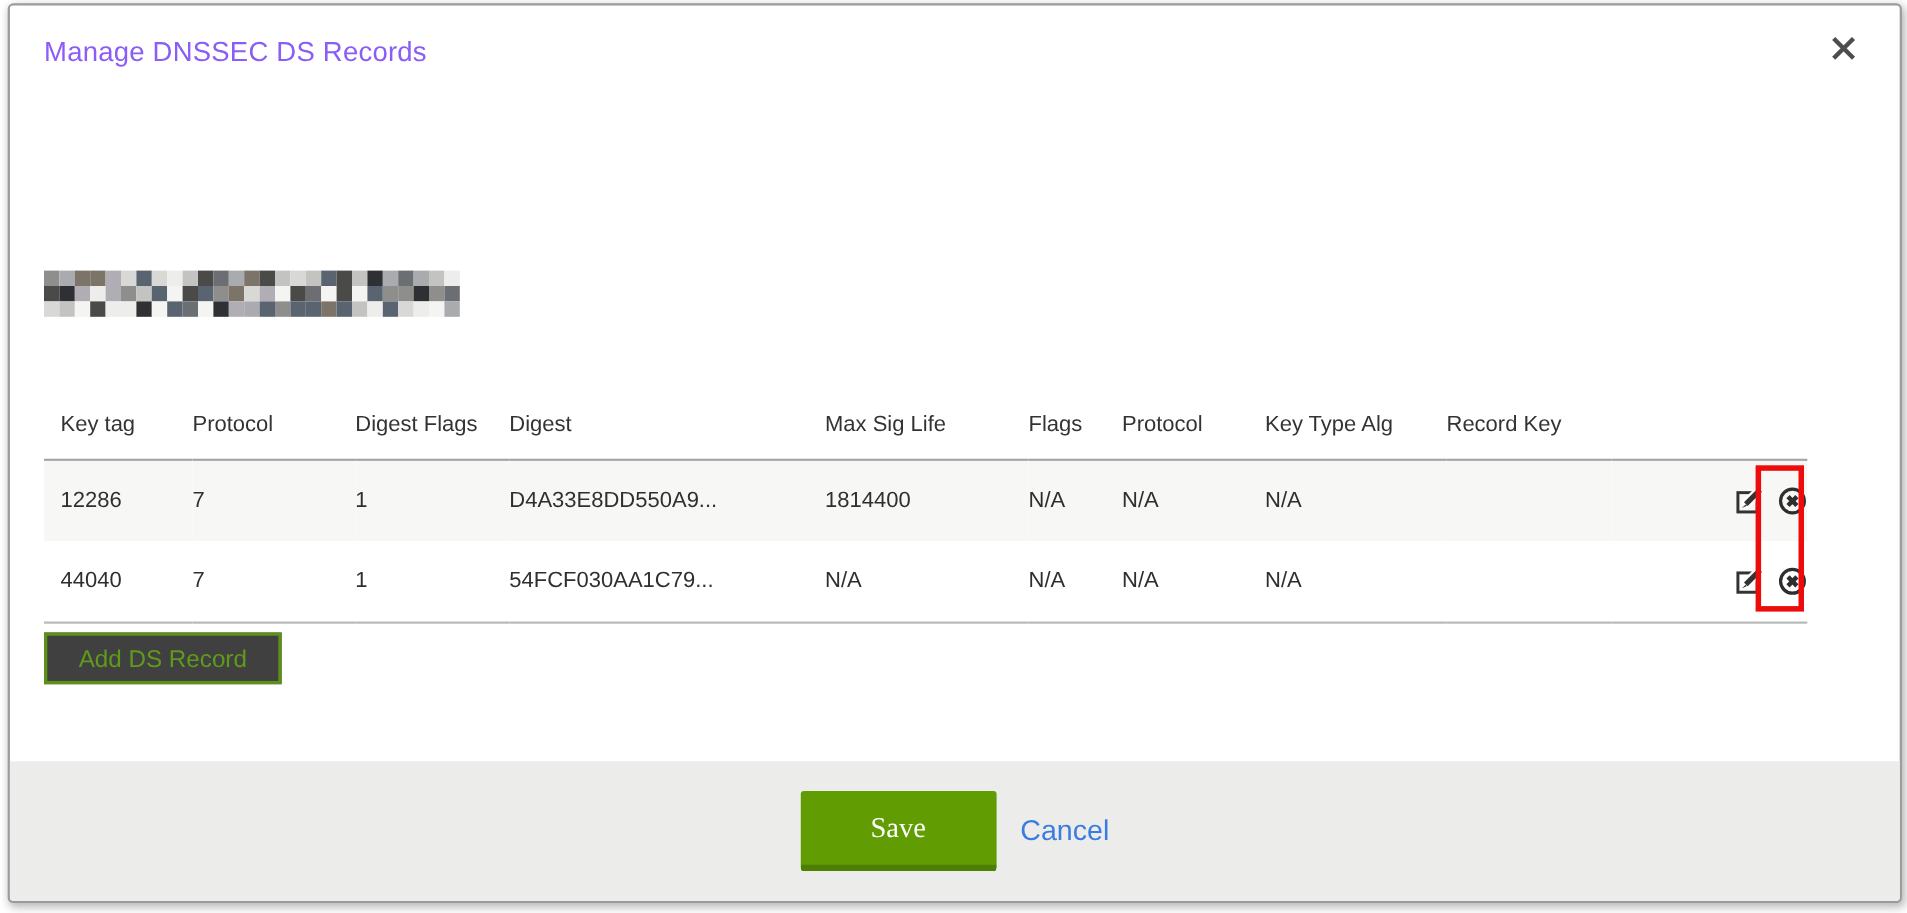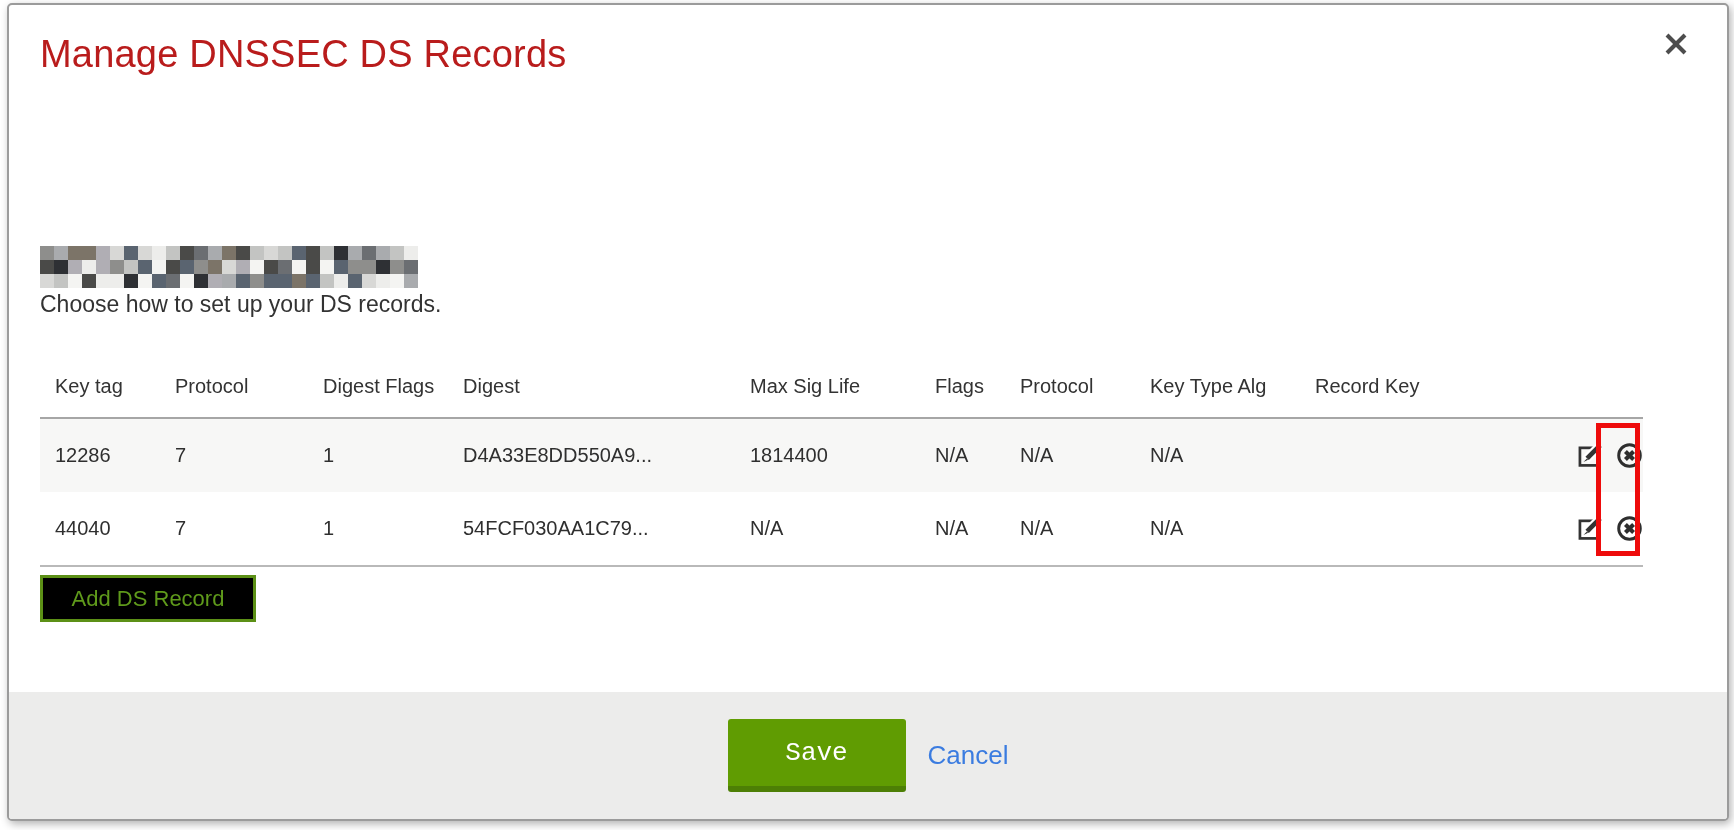--- a/index.html
+++ b/index.html
@@ -1,44 +1,44 @@
 <!DOCTYPE html>
 <html><head>
 <meta charset="utf-8">
 <style>
   html,body{margin:0;padding:0;background:#fff;width:1734px;height:830px;overflow:hidden;
     font-family:"Liberation Sans","DejaVu Sans",sans-serif;-webkit-font-smoothing:antialiased;}
   .modal{position:absolute;left:7px;top:3px;width:1722px;height:818px;background:#fff;
     border:2px solid #9b9b9b;border-radius:5px;box-sizing:border-box;
     box-shadow:2px 3px 9px rgba(0,0,0,.30);}
   .modal-inner{position:relative;width:100%;height:100%;}
-  .title{position:absolute;left:31px;top:28px;font-size:38px;font-weight:300;color:#b91c1c;letter-spacing:.2px;}
+  .title{position:absolute;left:31px;top:28px;font-size:25px;font-weight:300;color:#8b5cf6;letter-spacing:.2px;}
   .close-btn{position:absolute;right:36px;top:24px;width:30px;height:30px;cursor:pointer;}
   .domain-redacted{position:absolute;left:31px;top:241px;display:grid;grid-template-rows:repeat(3,14px);grid-auto-flow:column;grid-auto-columns:14px;}
   .domain-redacted div{width:14px;height:14px;}
   .subtitle{position:absolute;left:31px;top:286px;font-size:23px;color:#333;}
   table.ds{position:absolute;left:31px;top:351px;border-collapse:collapse;table-layout:fixed;width:1603px;font-size:20px;color:#2f2f2f;}
   table.ds th{font-weight:400;text-align:left;height:61px;vertical-align:middle;padding:0;color:#333;}
   table.ds thead tr{border-bottom:2px solid #a6a6a6;}
   table.ds td{height:73px;padding:0;vertical-align:middle;}
   table.ds tbody tr:nth-child(1){background:#f7f7f6;}
   table.ds tbody tr:nth-child(2){background:#ffffff;border-bottom:2px solid #b9b9b9;}
   table.ds th:first-child,table.ds td:first-child{padding-left:15px;}
   td.actions{text-align:right;padding-right:10px;white-space:nowrap;}
   td.actions .icon{display:inline-block;width:27px;height:27px;vertical-align:middle;cursor:pointer;}
   td.actions .icon + .icon{margin-left:6px;}
   .red-highlight{position:absolute;left:1587px;top:418px;width:44px;height:133px;
     border:5px solid #ee0b0b;box-sizing:border-box;pointer-events:none;z-index:5;}
-  .add-btn{position:absolute;left:31px;top:570px;width:216px;height:47px;background:#000000;
+  .add-btn{position:absolute;left:31px;top:570px;width:216px;height:47px;background:#404040;
     border:3px solid #5c9016;box-sizing:border-box;color:#5f9a1b;font-size:22px;
     display:flex;align-items:center;justify-content:center;cursor:pointer;font-family:inherit;}
   .footer{position:absolute;left:0;right:0;bottom:0;height:127px;background:#ececeb;
     border-radius:0 0 3px 3px;display:flex;align-items:center;justify-content:center;gap:22px;}
   .save-btn{width:178px;height:73px;background:#609c02;border:none;border-bottom:6px solid #4d7f05;
-    border-radius:3px;color:#fff;font-size:26px;cursor:pointer;font-family:Liberation Mono, monospace;box-sizing:border-box;}
+    border-radius:3px;color:#fff;font-size:26px;cursor:pointer;font-family:Liberation Serif, serif;box-sizing:border-box;}
   .cancel-link{color:#3b7ce0;font-size:26px;text-decoration:none;cursor:pointer;}
 </style>
 </head>
 <body>
 
 <div class="modal">
   <div class="modal-inner">
 
     <div class="title">Manage DNSSEC DS Records</div>
 
@@ -126,21 +126,20 @@
         <div style="background: rgb(46, 48, 52);"></div>
         <div style="background: rgb(237, 237, 235);"></div>
         <div style="background: rgb(195, 196, 194);"></div>
         <div style="background: rgb(142, 142, 140);"></div>
         <div style="background: rgb(244, 244, 242);"></div>
         <div style="background: rgb(237, 237, 235);"></div>
         <div style="background: rgb(107, 110, 114);"></div>
         <div style="background: rgb(169, 171, 174);"></div>
       </div>
 
-    <div class="subtitle">Choose how to set up your DS records.</div>
 
     <table class="ds">
       <colgroup>
         <col style="width:135px">
           <col style="width:148px">
           <col style="width:140px">
         <col style="width:287px">
           <col style="width:185px">
           <col style="width:85px">
         <col style="width:130px">

